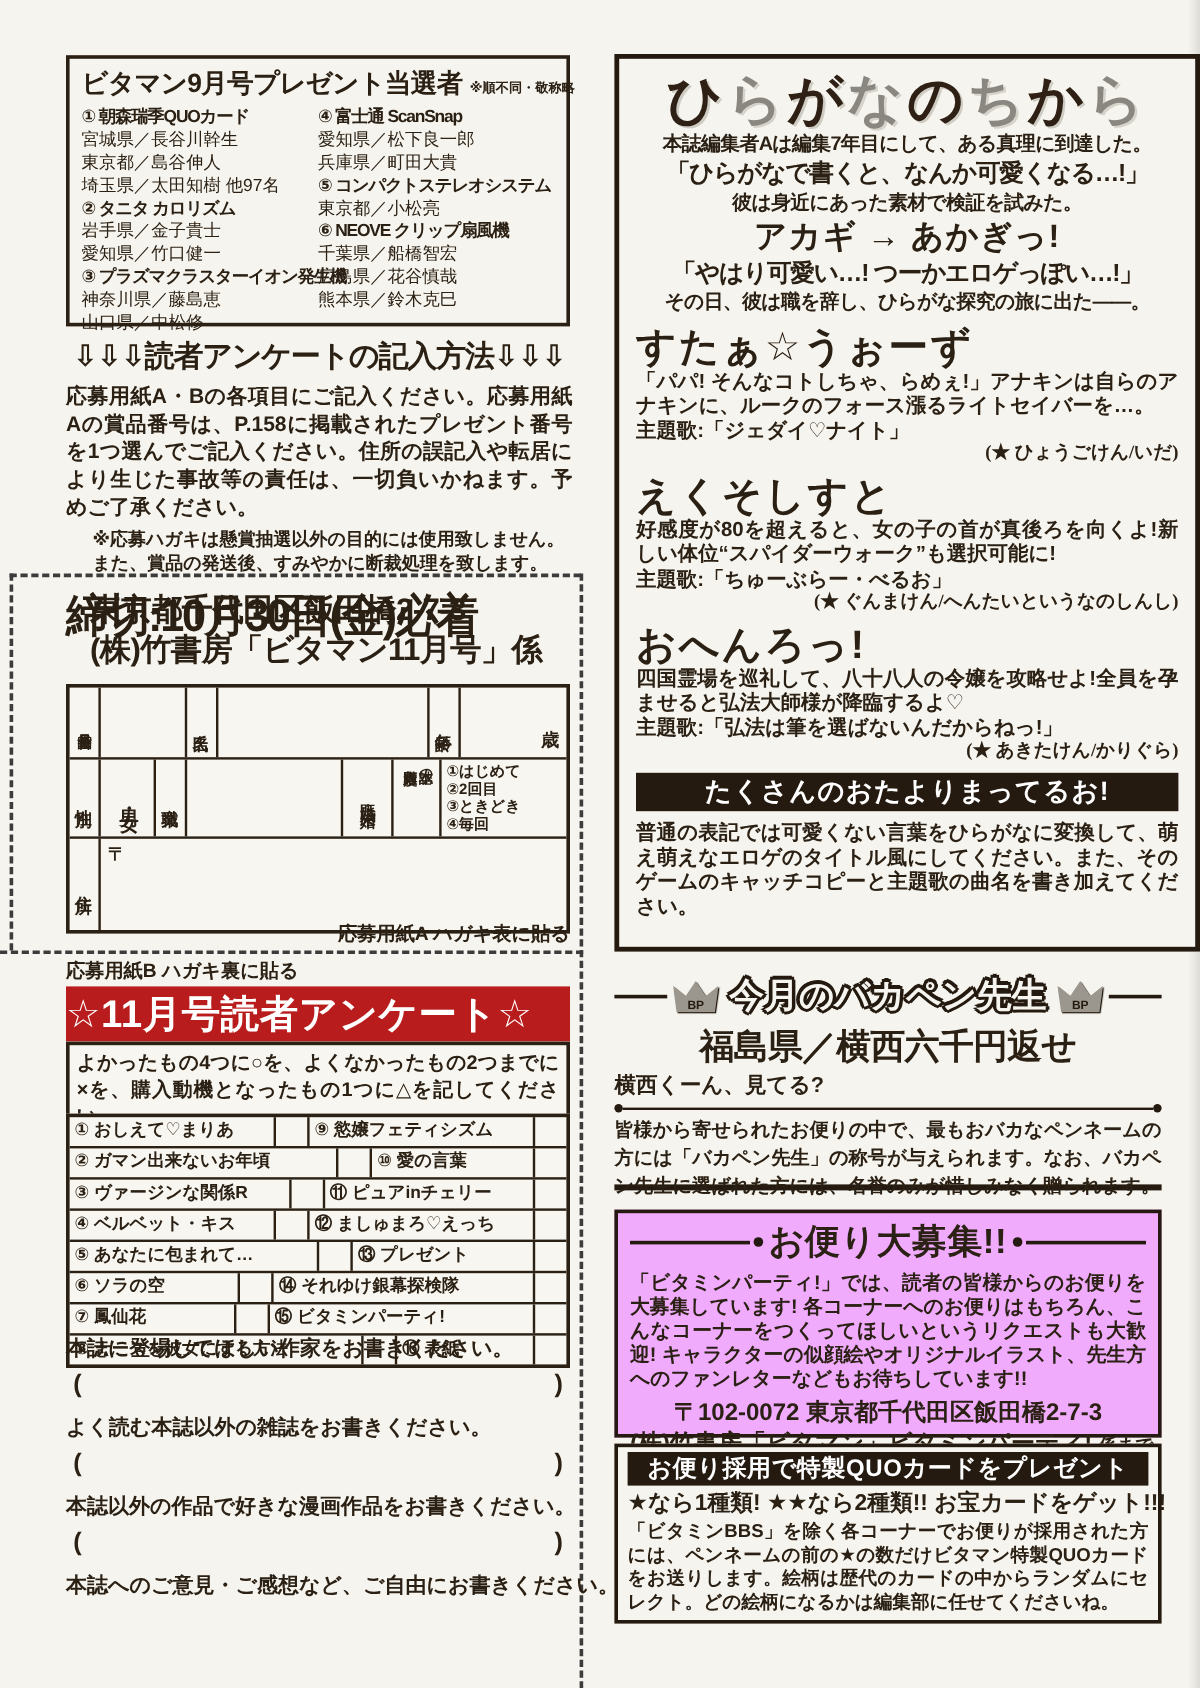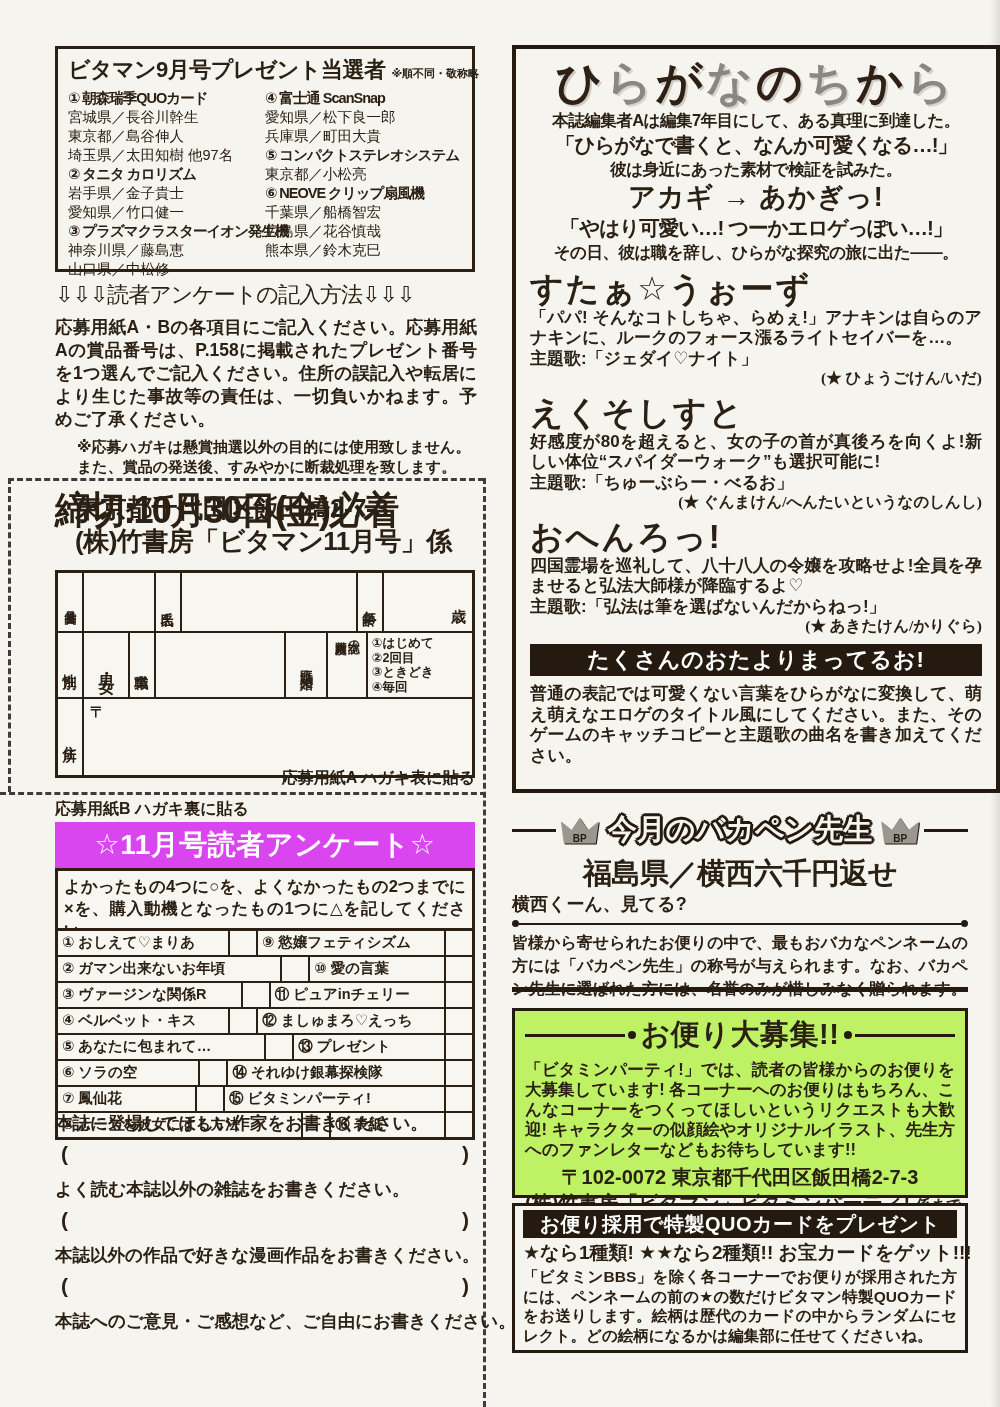--- a/index.html
+++ b/index.html
@@ -13,21 +13,21 @@
   .winners-box{left:55px;top:46px;width:420px;height:226px;border:3px solid #2b2014;padding:6px 10px;box-sizing:border-box;}
   .wb-head{display:flex;align-items:baseline;}
   .wb-title{font-size:22px;font-weight:900;letter-spacing:-0.5px;white-space:nowrap;}
   .wb-note{font-size:11px;font-weight:bold;margin-left:6px;white-space:nowrap;}
   .wb-cols{display:flex;margin-top:4px;}
   .wb-col{width:50%;}
   .ln{font-size:14.5px;line-height:19px;white-space:nowrap;}
   .ln.bold{font-weight:900;letter-spacing:-1px;}
   
   .howto{left:55px;top:280px;width:422px;}
-  .howto-h{font-size:22px;font-weight:400;white-space:nowrap;letter-spacing:-1px;}
+  .howto-h{font-size:25px;font-weight:700;text-align:center;white-space:nowrap;letter-spacing:-1px;}
   .howto-p{font-size:17.5px;font-weight:bold;line-height:23px;text-align:justify;margin-top:6px;}
   .howto-note{font-size:15px;font-weight:bold;line-height:20px;margin-top:6px;padding-left:22px;}
   .deadline{font-size:38px;font-weight:900;white-space:nowrap;letter-spacing:-2px;margin-top:8px;transform:scaleX(0.95);transform-origin:left;}
   
   .addr{left:75px;top:492px;width:400px;}
   .addr-line{font-size:26px;font-weight:900;line-height:33px;letter-spacing:-0.5px;white-space:nowrap;}
   
   .form{left:55px;top:570px;width:420px;border:3px solid #2b2014;box-sizing:border-box;background:#f8f6f0;}
   .fr{display:flex;border-bottom:2px solid #2b2014;}
   .fr:last-child{border-bottom:none;}
@@ -46,22 +46,22 @@
   .flex1{flex:1 1 auto;}
   .sai{position:absolute;right:6px;bottom:4px;font-size:15px;font-weight:bold;}
   .postmark{position:absolute;left:6px;top:4px;font-size:15px;font-weight:bold;}
   .freq-cell{display:flex;flex-direction:row-reverse;justify-content:center;}
   .freq-col{writing-mode:vertical-rl;text-orientation:upright;font-size:11.5px;font-weight:bold;line-height:13px;display:flex;align-items:center;}
   .opts{padding:3px 4px;}
   .opt{font-size:12.5px;font-weight:bold;line-height:14.5px;white-space:nowrap;}
   .caption-a{left:55px;top:768px;width:420px;text-align:right;font-size:16px;font-weight:bold;}
   .caption-b{left:55px;top:799px;font-size:16px;font-weight:bold;}
   
-  .survey-banner{left:55px;top:822px;width:420px;height:46px;background:#d946ef;color:#fff;
-     font-size:28px;font-weight:900;text-align:center;line-height:46px;letter-spacing:0.5px;white-space:nowrap;}
+  .survey-banner{left:55px;top:822px;width:420px;height:46px;background:#b91c1c;color:#fff;
+     font-size:32px;font-weight:900;line-height:46px;letter-spacing:0.5px;white-space:nowrap;}
   .survey-instr{left:55px;top:868px;width:420px;border:3px solid #2b2014;box-sizing:border-box;padding:4px 6px;
      font-size:16.5px;font-weight:bold;line-height:22px;text-align:justify;background:#f8f6f0;}
   .stable{left:55px;top:928px;width:420px;border:3px solid #2b2014;box-sizing:border-box;background:#f8f6f0;}
   .srow{display:flex;border-bottom:2px solid #2b2014;height:24px;}
   .srow:last-child{border-bottom:none;}
   .scell{border-right:2px solid #2b2014;box-sizing:border-box;font-size:14.5px;font-weight:bold;
          line-height:22px;padding-left:4px;white-space:nowrap;overflow:hidden;}
   .scheck{width:26px;flex:0 0 auto;border-right:2px solid #2b2014;}
   .scheck:last-child{border-right:none;}
   .sitem{flex:1 1 auto;}
@@ -93,21 +93,21 @@
   .crown-bp{position:absolute;bottom:0;left:0;right:0;text-align:center;font-size:10px;font-weight:900;color:#241a10;}
   .bp-title{font-size:29px;font-weight:900;white-space:nowrap;color:#f6f4ee;margin:0 4px;
      text-shadow:-2px -2px 0 #241a10,2px -2px 0 #241a10,-2px 2px 0 #241a10,2px 2px 0 #241a10,0 3px 0 #241a10,0 -3px 0 #241a10,3px 0 0 #241a10,-3px 0 0 #241a10;}
   .bp-winner{font-size:29px;font-weight:900;text-align:center;line-height:38px;margin-top:4px;letter-spacing:-0.5px;white-space:nowrap;}
   .bp-comment{font-size:18px;font-weight:bold;text-align:left;padding-right:28px;line-height:24px;}
   .bp-divider{display:flex;align-items:center;margin:4px 0;}
   .bp-dot{width:7px;height:7px;border-radius:50%;background:#241a10;flex:0 0 auto;}
   .bp-divline{flex:1 1 auto;border-top:2px solid #241a10;height:0;}
   .bp-desc{font-size:16px;font-weight:600;line-height:23px;text-align:justify;}
   
-  .otayori{left:512px;top:1008px;width:456px;height:190px;border:3px solid #241a10;box-sizing:border-box;padding:4px 10px;background:#bef264;}
+  .otayori{left:512px;top:1008px;width:456px;height:190px;border:3px solid #241a10;box-sizing:border-box;padding:4px 10px;background:#f0abfc;}
   .ot-head{display:flex;align-items:center;}
   .ot-rule{flex:1 1 auto;border-top:3px solid #241a10;height:0;}
   .ot-dot{width:8px;height:8px;border-radius:50%;background:#241a10;flex:0 0 auto;margin:0 3px;}
   .ot-title{font-size:29px;font-weight:900;white-space:nowrap;letter-spacing:0.5px;margin:0 2px;}
   .ot-body{font-size:16.5px;font-weight:600;line-height:20px;text-align:justify;margin-top:4px;}
   .ot-addr1{font-size:20px;font-weight:900;text-align:center;line-height:26px;margin-top:5px;white-space:nowrap;}
   .ot-addr2{font-size:20px;font-weight:900;text-align:center;line-height:26px;white-space:nowrap;}
   .ot-addr2 .suffix{font-size:15px;}
   
   .quobox{left:512px;top:1203px;width:456px;height:150px;border:3px solid #241a10;box-sizing:border-box;padding:4px 8px;background:#f6f4ee;}

